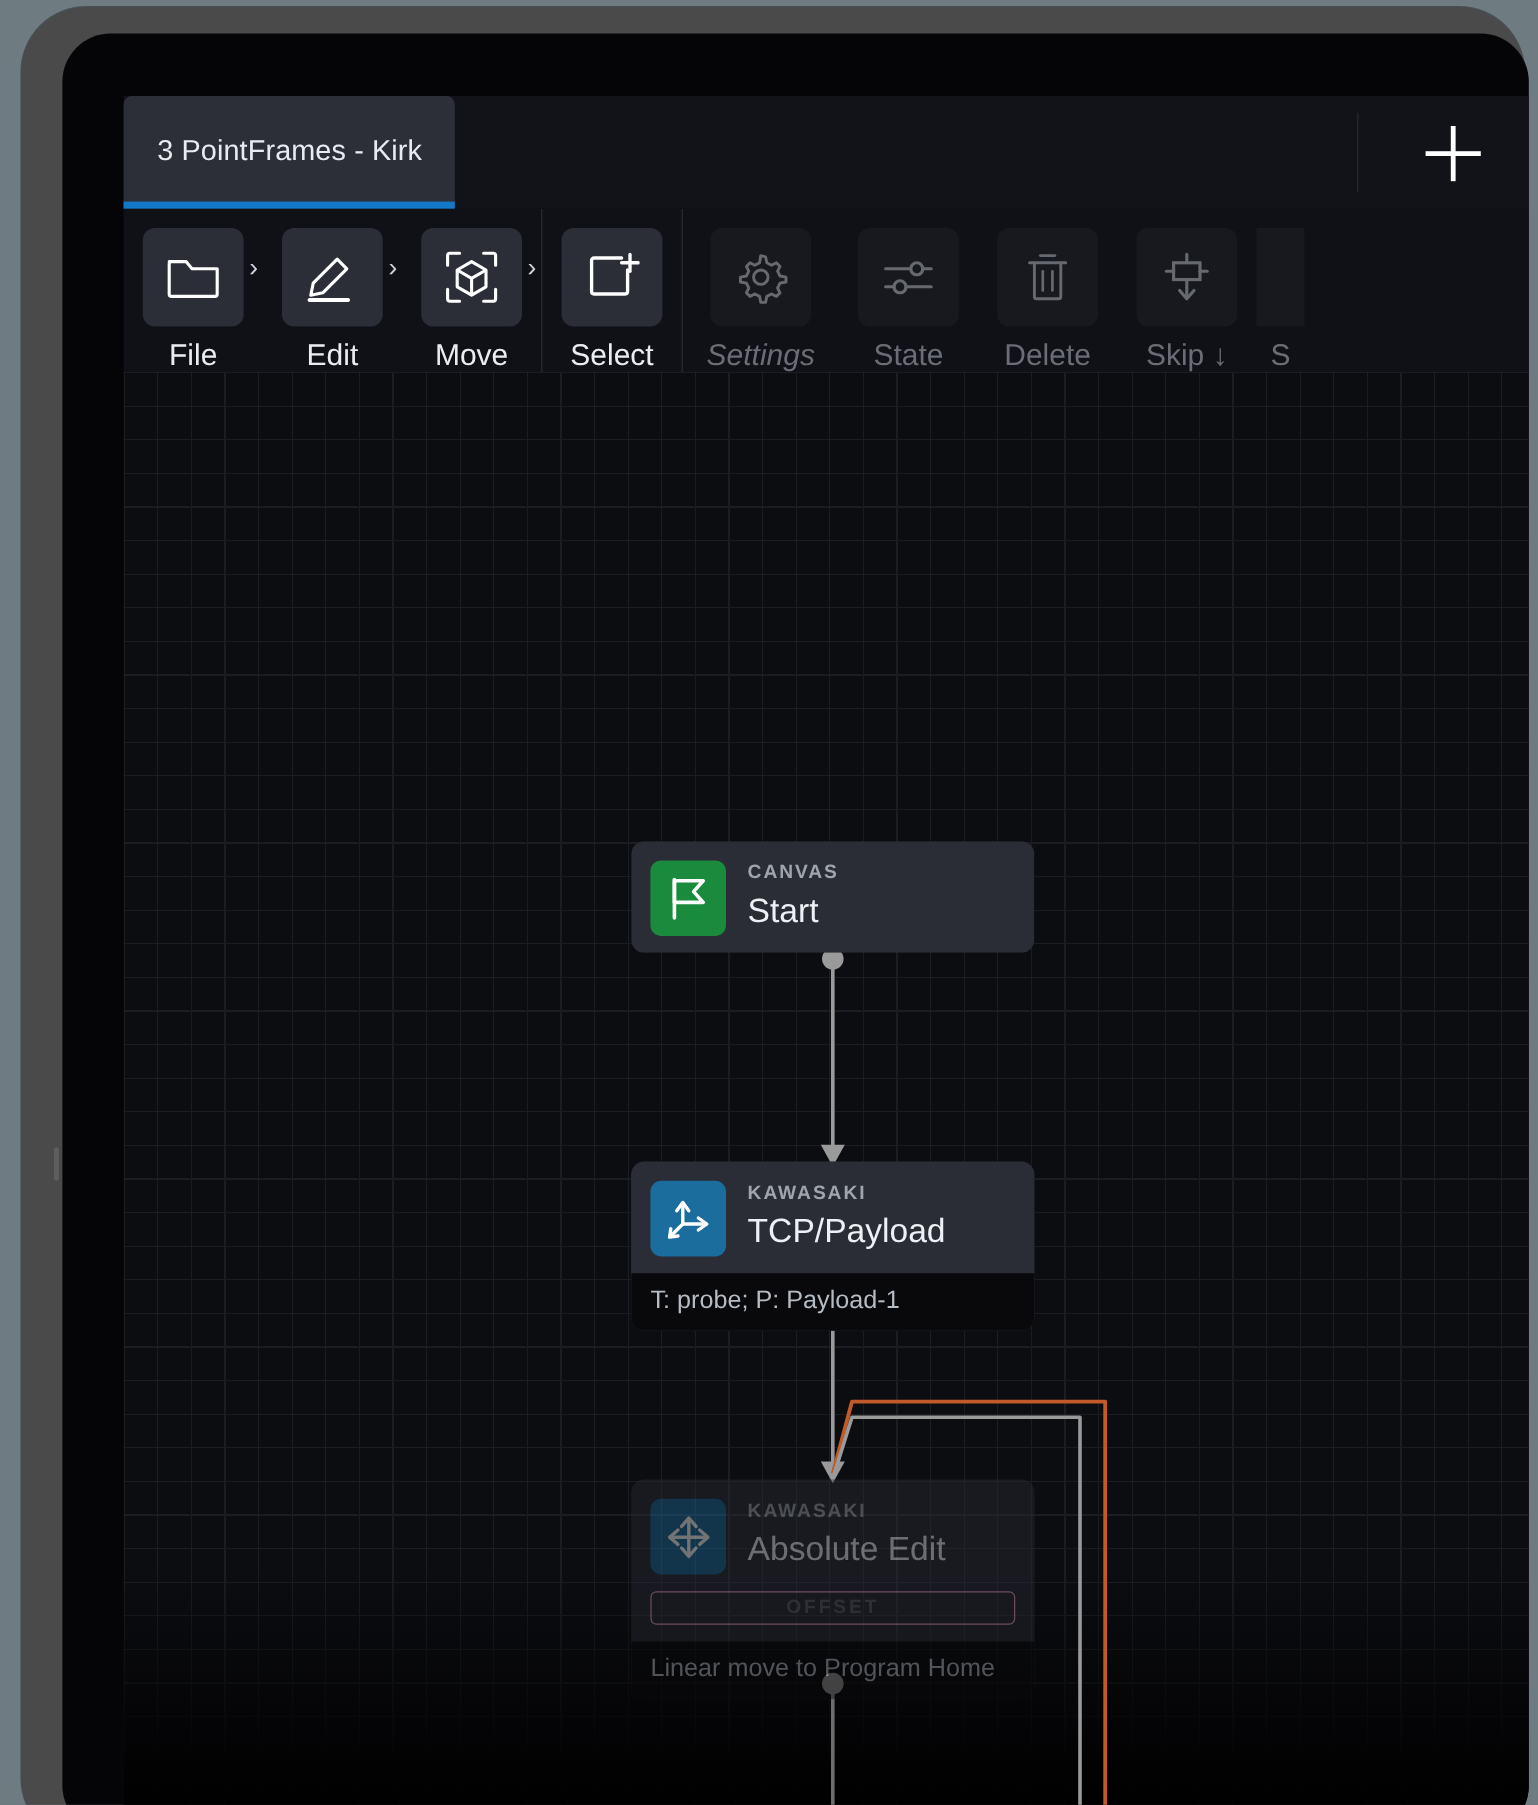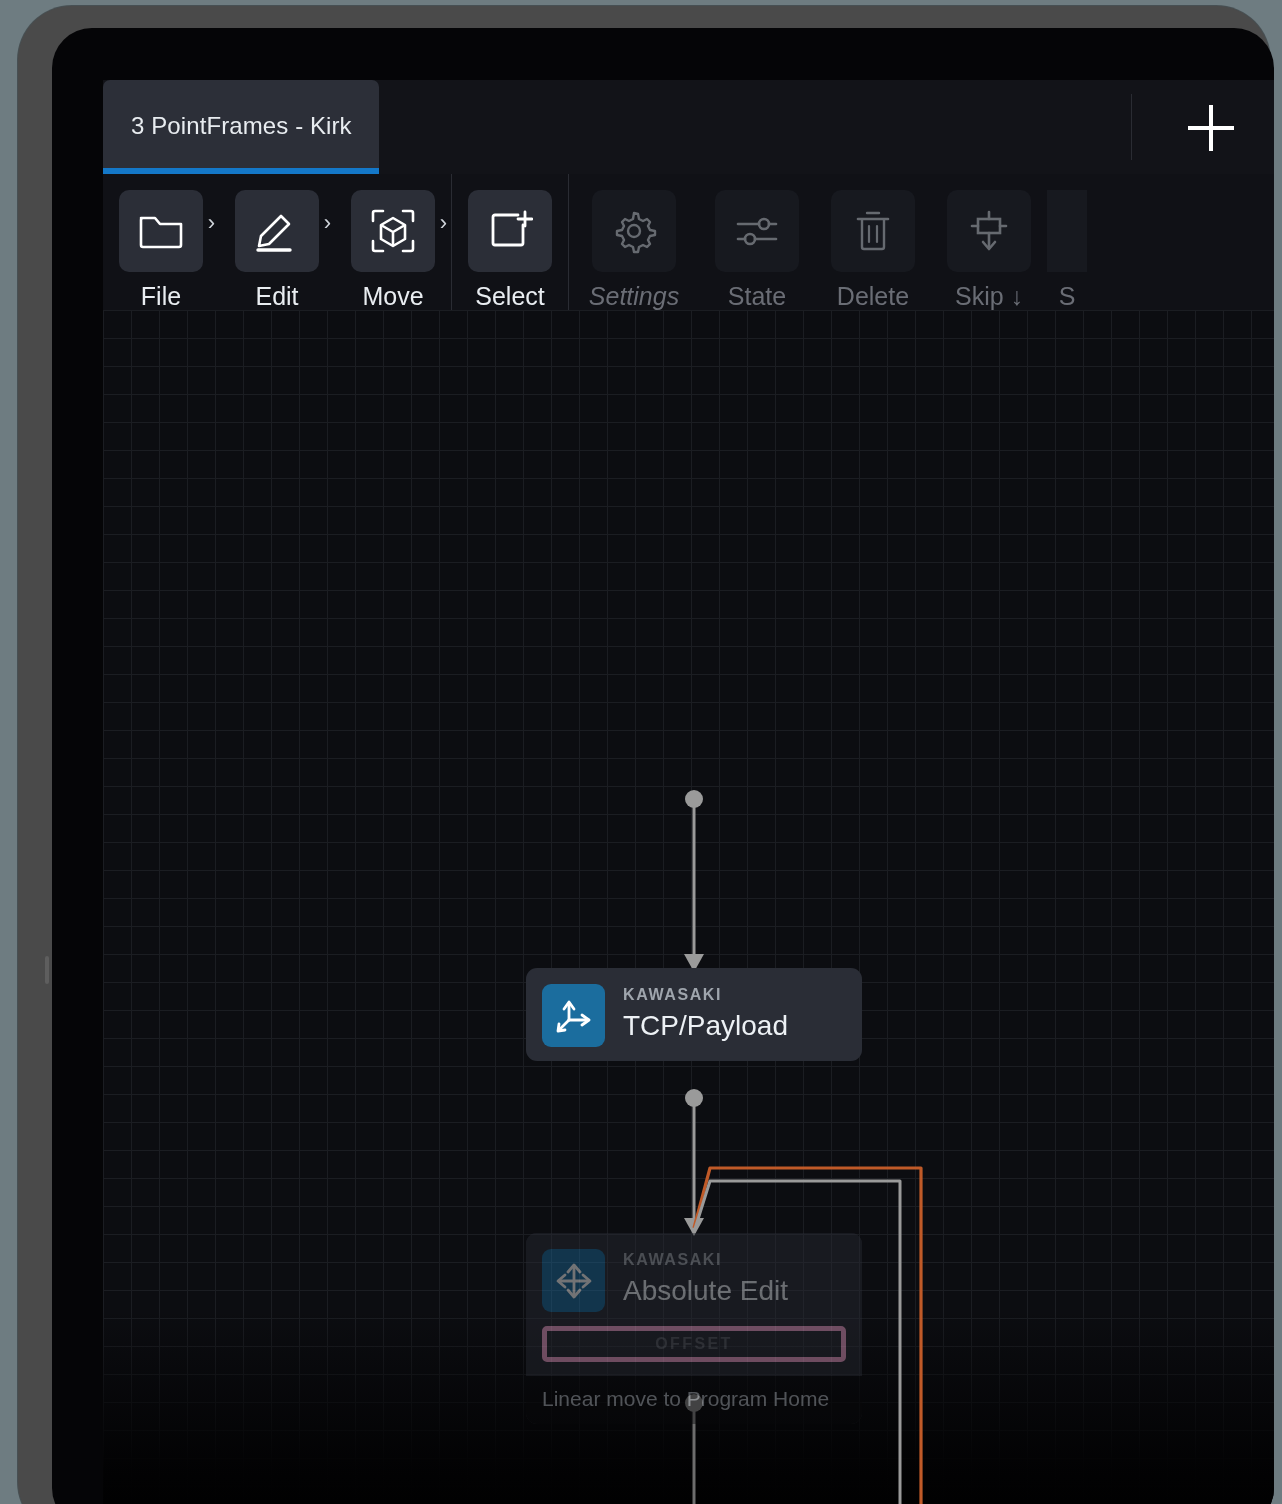--- a/index.html
+++ b/index.html
@@ -235,21 +235,21 @@
   }
   .node-title {
     font-size: 28px;
     color: #edf1f5;
     margin-top: 6px;
     white-space: nowrap;
   }
   .node-chip-row { padding: 0 16px 14px 16px; background: #2a2d36; }
   .node-chip {
     height: 26px;
-    border: 5px solid #f9a8d4;
+    border: 1px solid #f9a8d4;
     border-radius: 5px;
     display: flex;
     align-items: center;
     justify-content: center;
     font-size: 16px;
     letter-spacing: 2.4px;
     color: #5d616a;
     font-weight: bold;
   }
   .node-footer {
@@ -416,38 +416,53 @@
           <path d="M591 918 L607 858 L818 858 L818 1218" fill="none" stroke="#c05a28" stroke-width="3.2" stroke-linejoin="round"></path>
 
           <path d="M591 922 L607 871 L797 871 L797 1218" fill="none" stroke="#9a9a9a" stroke-width="3" stroke-linejoin="round"></path>
 
           <g>
             <circle cx="591" cy="1093" r="9" fill="#6d6d6d"></circle>
             <line x1="591" y1="1093" x2="591" y2="1218" stroke="#6d6d6d" stroke-width="3"></line>
           </g>
         </svg>
 
+        <div class="node" id="node-start">
+          <div class="node-body">
+            <div class="node-icon" style="background:#1a8a3c;">
+              <svg width="36" height="38" viewBox="0 0 36 38">
+                <path d="M6 3 V35" stroke="#ffffff" stroke-width="3" stroke-linecap="round" fill="none"></path>
+                <path d="M6 4 H30 L22 13 L30 22 H6 z" fill="none" stroke="#ffffff" stroke-width="3" stroke-linejoin="round"></path>
+              </svg>
+            </div>
+            <div class="node-text">
+              <div class="node-vendor">CANVAS</div>
+              <div class="node-title">Start</div>
+            </div>
+          </div>
+        </div>
 
         <div class="node" id="node-tcp">
           <div class="node-body">
             <div class="node-icon" style="background:#1b6d9e;">
               <svg width="40" height="40" viewBox="0 0 40 40">
                 <path d="M15 24 L15 8" stroke="#ffffff" stroke-width="2.8" stroke-linecap="round"></path>
                 <path d="M10 13 L15 6 L20 13" fill="none" stroke="#ffffff" stroke-width="2.8" stroke-linecap="round" stroke-linejoin="round"></path>
                 <path d="M15 24 L33 24" stroke="#ffffff" stroke-width="2.8" stroke-linecap="round"></path>
                 <path d="M28 19 L35 24 L28 29" fill="none" stroke="#ffffff" stroke-width="2.8" stroke-linecap="round" stroke-linejoin="round"></path>
                 <path d="M15 24 L5 34" stroke="#ffffff" stroke-width="2.8" stroke-linecap="round"></path>
                 <path d="M11 34 L4 35 L5 28" fill="none" stroke="#ffffff" stroke-width="2.8" stroke-linecap="round" stroke-linejoin="round"></path>
               </svg>
             </div>
             <div class="node-text">
               <div class="node-vendor">KAWASAKI</div>
               <div class="node-title">TCP/Payload</div>
             </div>
           </div>
+          <div class="node-footer">T: probe; P: Payload-1</div>
         </div>
 
         <div class="node dimmed" id="node-move">
           <div class="node-body">
             <div class="node-icon" style="background:#1b6d9e;">
               <svg width="40" height="40" viewBox="0 0 40 40">
                 <line x1="20" y1="5" x2="20" y2="35" stroke="#ffffff" stroke-width="2.8" stroke-linecap="round"></line>
                 <line x1="5" y1="20" x2="35" y2="20" stroke="#ffffff" stroke-width="2.8" stroke-linecap="round"></line>
                 <path d="M14 11 L20 4 L26 11" fill="none" stroke="#ffffff" stroke-width="2.8" stroke-linecap="round" stroke-linejoin="round"></path>
                 <path d="M14 29 L20 36 L26 29" fill="none" stroke="#ffffff" stroke-width="2.8" stroke-linecap="round" stroke-linejoin="round"></path>

